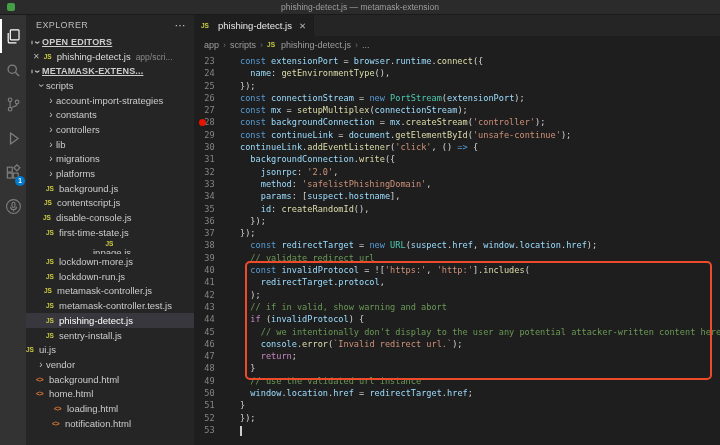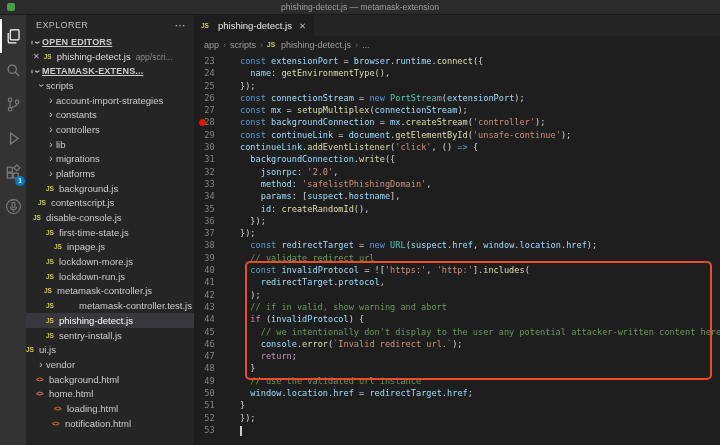--- a/index.html
+++ b/index.html
@@ -149,49 +149,49 @@
           <span class="tname">migrations</span>
         </div>
         <div class="trow" style="padding-left: 20px;">
           <span class="tw">›</span>
           <span class="tname">platforms</span>
         </div>
         <div class="trow" style="padding-left: 20px;">
           <span class="fi js">JS</span>
           <span class="tname">background.js</span>
         </div>
-        <div class="trow" style="padding-left: 12px;">
+        <div class="trow" style="padding-left: 18px;">
           <span class="fi js">JS</span>
           <span class="tname">contentscript.js</span>
         </div>
-        <div class="trow" style="padding-left: 7px;">
+        <div class="trow" style="padding-left: 17px;">
           <span class="fi js">JS</span>
           <span class="tname">disable-console.js</span>
         </div>
         <div class="trow" style="padding-left: 20px;">
           <span class="fi js">JS</span>
           <span class="tname">first-time-state.js</span>
         </div>
-        <div class="trow" style="padding-left: 28px;">
+        <div class="trow" style="padding-left: 4px; flex-direction: column;">
           <span class="fi js">JS</span>
           <span class="tname">inpage.js</span>
         </div>
         <div class="trow" style="padding-left: 20px;">
           <span class="fi js">JS</span>
           <span class="tname">lockdown-more.js</span>
         </div>
         <div class="trow" style="padding-left: 20px;">
           <span class="fi js">JS</span>
           <span class="tname">lockdown-run.js</span>
         </div>
         <div class="trow" style="padding-left: 18px;">
           <span class="fi js">JS</span>
           <span class="tname">metamask-controller.js</span>
         </div>
-        <div class="trow" style="padding-left: 20px; gap: 20px;">
+        <div class="trow" style="padding-left: 20px;">
           <span class="fi js">JS</span>
           <span class="tname">metamask-controller.test.js</span>
         </div>
         <div class="trow sel" style="padding-left: 20px;">
           <span class="fi js">JS</span>
           <span class="tname">phishing-detect.js</span>
         </div>
         <div class="trow" style="padding-left: 20px;">
           <span class="fi js">JS</span>
           <span class="tname">sentry-install.js</span>

